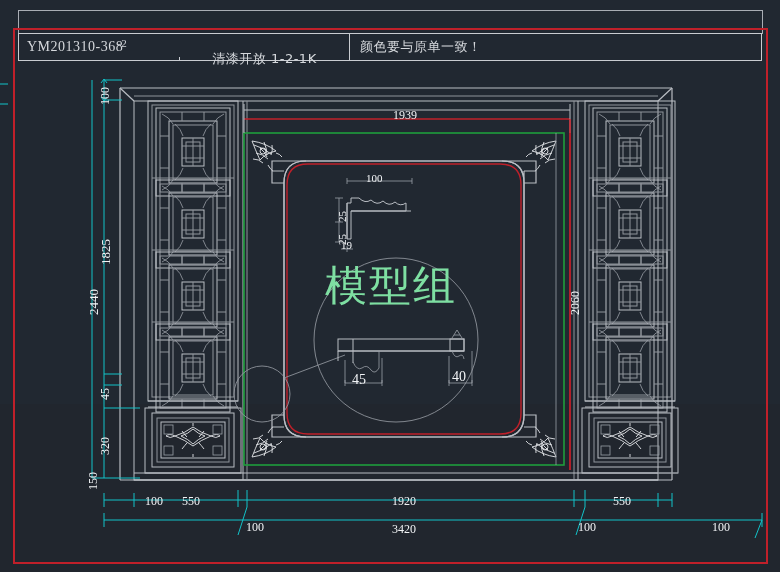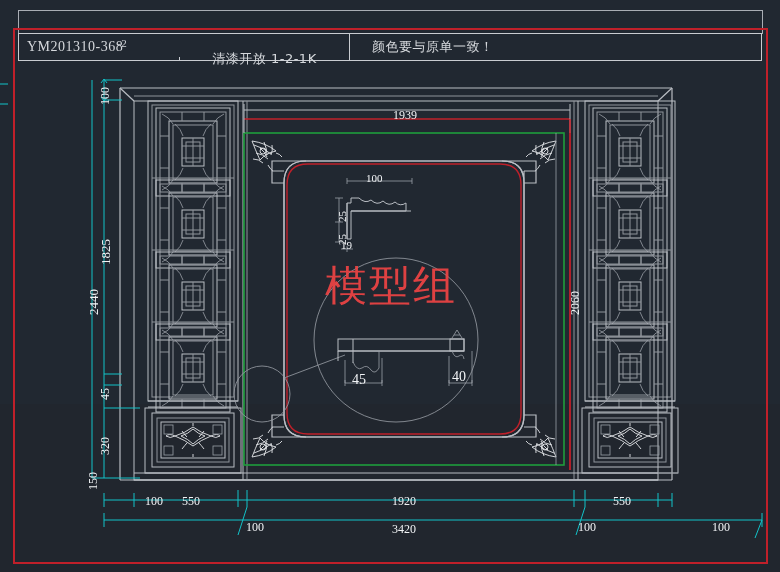--- a/index.html
+++ b/index.html
@@ -12,39 +12,39 @@
   #titlebar{left:18px;top:33px;width:744px;height:28px;
             border:1px solid #c9ccd1;box-sizing:border-box;display:flex;
             background:#212831;}
   .tcell{display:flex;align-items:center;box-sizing:border-box;
          color:#d5d8dc;font-size:14px;letter-spacing:.5px;white-space:nowrap;}
   .tcell + .tcell{border-left:1px solid #c9ccd1;}
   #tc1{width:160px;padding-left:8px;position:relative;}
   #tc1b{position:absolute;left:98px;top:3px;font-size:11px;color:#cfd2d7;}
   #tc2{width:90px;justify-content:center;font-family:"DejaVu Sans",sans-serif;font-size:13px;}
   #tc3{width:170px;justify-content:center;font-family:"DejaVu Sans",sans-serif;font-size:13px;margin-top:23px;}
-  #tc4{flex:1;padding-left:22px;font-family:"DejaVu Sans",sans-serif;font-size:13px;}
+  #tc4{flex:1;padding-left:10px;font-family:"DejaVu Sans",sans-serif;font-size:13px;}
 
   
   .redline{background:#c0202a;}
   .grayline{background:#a9adb4;}
   .dimtxt{color:#f2f4f6;font-size:12px;font-family:"Liberation Serif",serif;
           white-space:nowrap;letter-spacing:0px;}
   .vtxt{transform-origin:0 0;transform:rotate(-90deg);}
 
   svg{display:block;overflow:visible;}
   .st{fill:none;stroke:#b9bdc3;stroke-width:1;}
   .st2{fill:none;stroke:#8f949b;stroke-width:1;}
   .orn{fill:none;stroke:#e4e7ea;stroke-width:.9;}
   .red{fill:none;stroke:#c0202a;stroke-width:1.4;}
   .grn{fill:none;stroke:#1f9e3c;stroke-width:1.6;}
   .gry{fill:none;stroke:#b9bdc3;stroke-width:1.2;}
   .thin{fill:none;stroke:#9aa0a7;stroke-width:.8;}
 
-  #watermark{left:325px;top:258px;color:#ef4444;font-size:42px;
+  #watermark{left:325px;top:258px;color:#86efac;font-size:42px;
              font-family:"DejaVu Sans",sans-serif;letter-spacing:2px;
              opacity:.92;}
 </style>
 </head>
 <body>
 
 <div id="stage">
 
   <div class="abs grayline" style="left:18px;top:10px;width:744px;height:1px;"></div>
   <div class="abs grayline" style="left:18px;top:10px;width:1px;height:24px;"></div>

